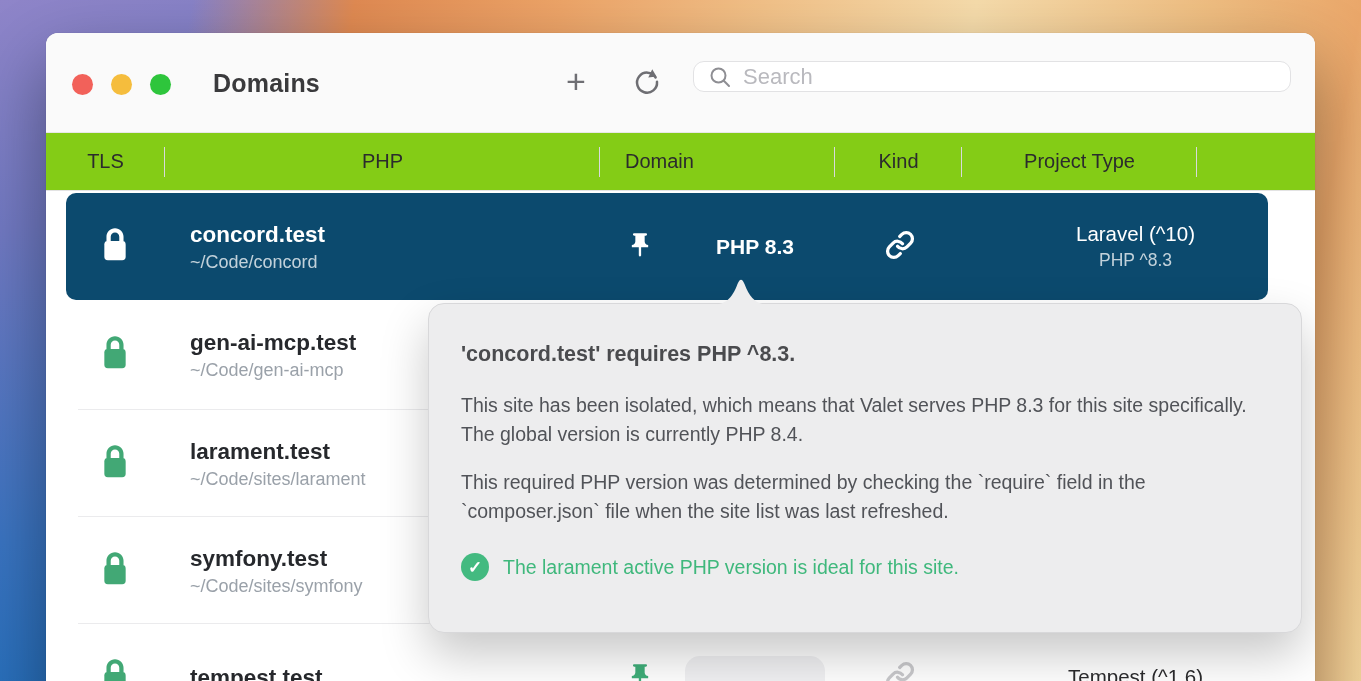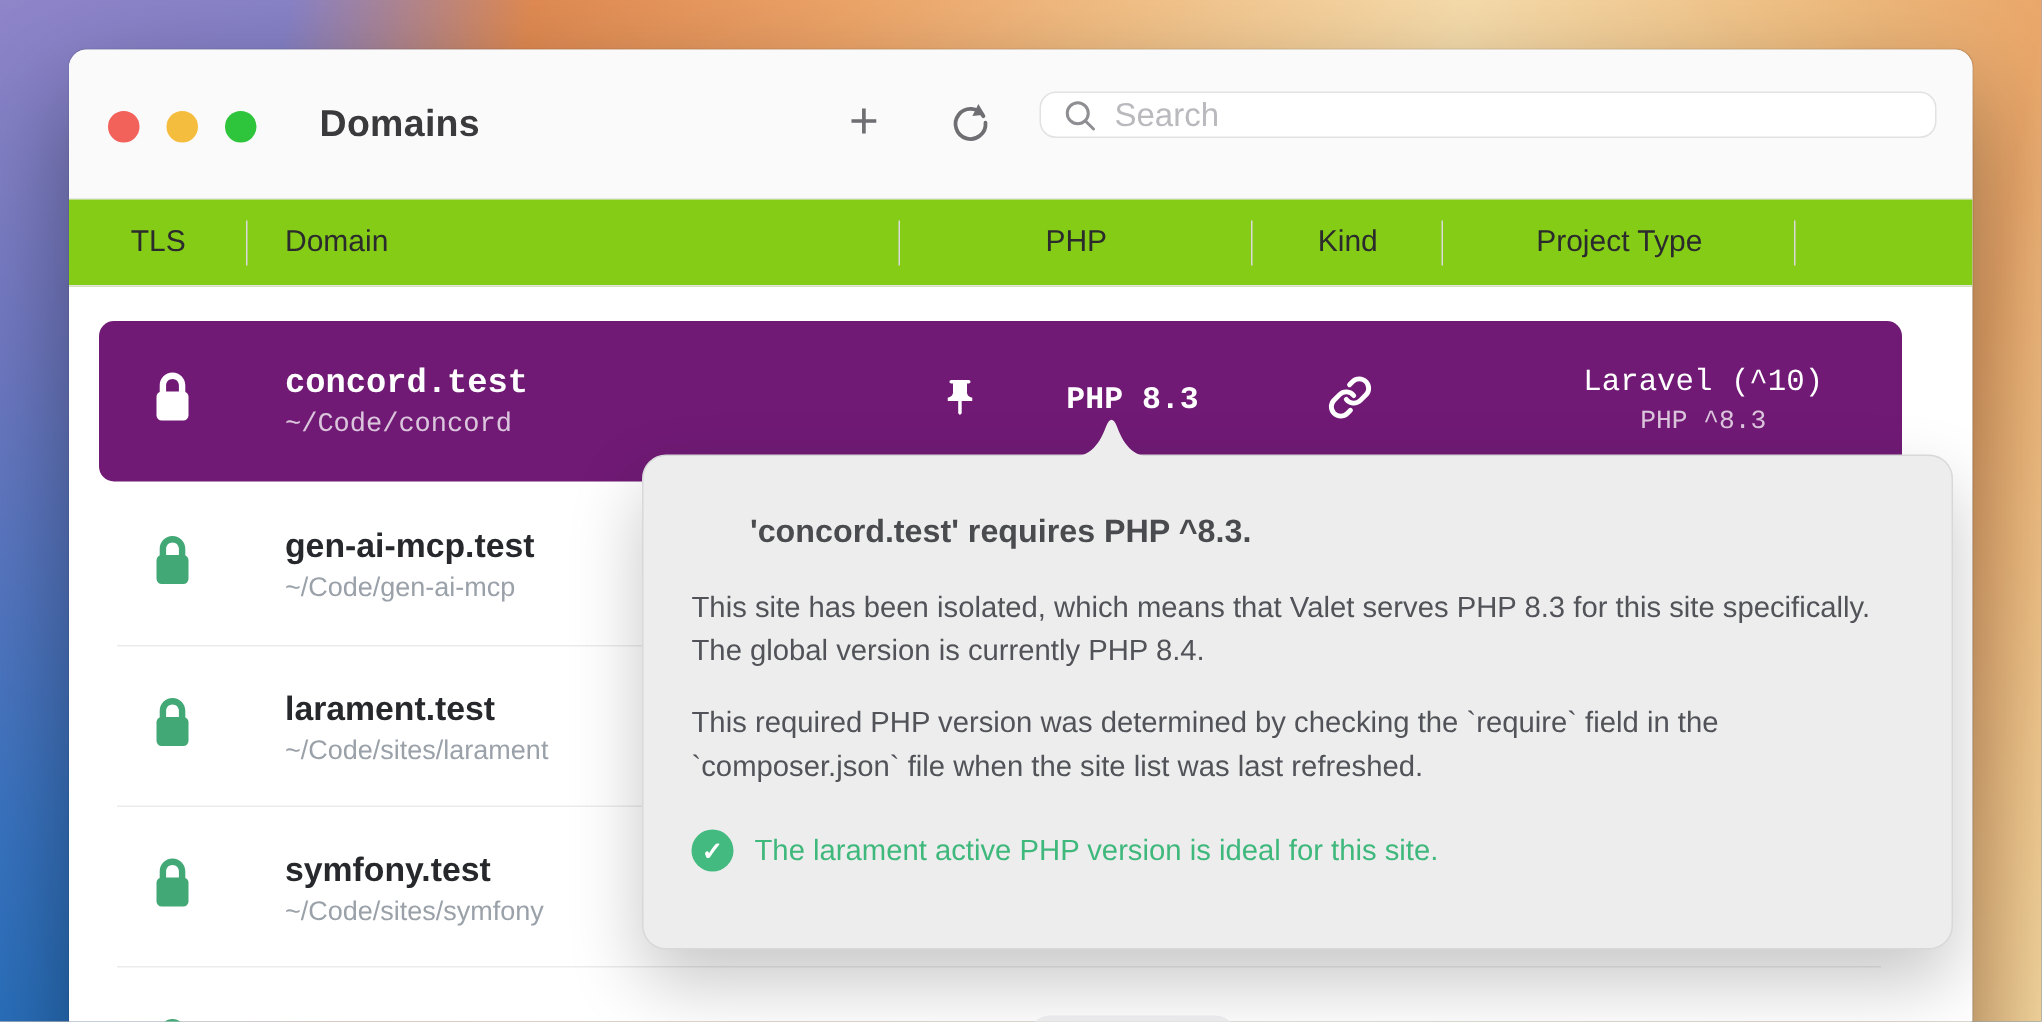--- a/index.html
+++ b/index.html
@@ -46,21 +46,21 @@
   .hcell { position:relative; font-size:20px; color:#2b2b2d; text-align:center; }
   .hcell.left { text-align:left; padding-left:25px; }
   .hcell.div::after { content:''; position:absolute; right:0; top:50%; transform:translateY(-50%);
     width:1px; height:30px; background:#d9d9db; }
 
   
   .list { position:relative; }
   .row { position:relative; height:107px;
     display:grid; grid-template-columns:98px 442px 68px 162px 128px 1fr; align-items:center;
     margin:0 27px 0 20px; width:1202px; }
-  .row.selected { background:#701a75; border-radius:10px; margin-top:23px; z-index:1;font-family:Liberation Mono, monospace; }
+  .row.selected { background:#0c4a6e; border-radius:10px; margin-top:2px; z-index:1; }
   .row.tall { height:110px; }
   .row .rule { position:absolute; left:12px; right:14px; bottom:0; height:1px; background:#ebebed; }
   .cell-center { display:flex; align-items:center; justify-content:center; }
   .domain-cell { padding-left:26px; }
   .dname { font-size:22.5px; font-weight:700; color:#26282c; line-height:1.2; }
   .dpath { font-size:18px; color:#9aa1a9; margin-top:4px; }
   .selected .dname { color:#ffffff; }
   .selected .dpath { color:rgba(255,255,255,.75); }
   .phpver { font-size:21px; font-weight:700; color:#ffffff; text-align:center; }
   .ptype-cell { padding-left:39px;text-align:center; }
@@ -69,21 +69,21 @@
   .selected .ptype { color:#ffffff; }
   .selected .ptype-sub { color:rgba(255,255,255,.75); }
   .pill { width:140px; height:44px; border-radius:15px; background:#f1f1f3; margin:0 auto; }
 
   
   .popover { position:absolute; left:382px; top:270px; width:874px; height:330px;
     background:#ededee; border:1px solid #d8d8da; border-radius:16px;
     box-shadow:0 22px 48px rgba(0,0,0,.22); z-index:20;
     padding:38px 32px 0 32px; }
   .pop-arrow { position:absolute; left:282px; top:-33px; width:60px; height:34px; }
-  .pop-title { font-size:21.5px; font-weight:700; color:#4a4b4e; margin-bottom:24px;margin-left:39px; }
+  .pop-title { font-size:21.5px; font-weight:700; color:#4a4b4e; margin-bottom:24px; }
   .pop-p { font-size:19.5px; color:#515358; line-height:29px; max-width:805px; margin-bottom:19px; }
   .pop-p.second { margin-bottom:27px; }
   .pop-status { display:flex; align-items:center; }
   .check-circle { width:28px; height:28px; border-radius:50%; background:#43ba80;
     color:#fff; font-size:17px; font-weight:700; display:flex; align-items:center; justify-content:center;
     margin-right:14px; flex:0 0 auto; }
   .status-text { font-size:19.5px; color:#3fb87c; }
 
   .icon-lock-green { color:#42a875; }
   .icon-lock-white { color:#ffffff; }
@@ -113,22 +113,22 @@
       <svg width="24" height="24" viewBox="0 0 24 24" fill="none">
         <circle cx="10.5" cy="10.5" r="7" stroke="#8e8e93" stroke-width="2"></circle>
         <path d="M15.8 15.8 L21 21" stroke="#8e8e93" stroke-width="2" stroke-linecap="round"></path>
       </svg>
       <input type="text" placeholder="Search" style="">
     </div>
   </div>
 
   <div class="thead">
     <div class="hcell div">TLS</div>
+    <div class="hcell div">PHP</div>
     <div class="hcell left div">Domain</div>
-    <div class="hcell div">PHP</div>
     <div class="hcell div">Kind</div>
     <div class="hcell div">Project Type</div>
     <div class="hcell"></div>
   </div>
 
   <div class="list">
 
     <div class="row selected">
       <div class="cell-center">
         <span class="icon-lock-white">

